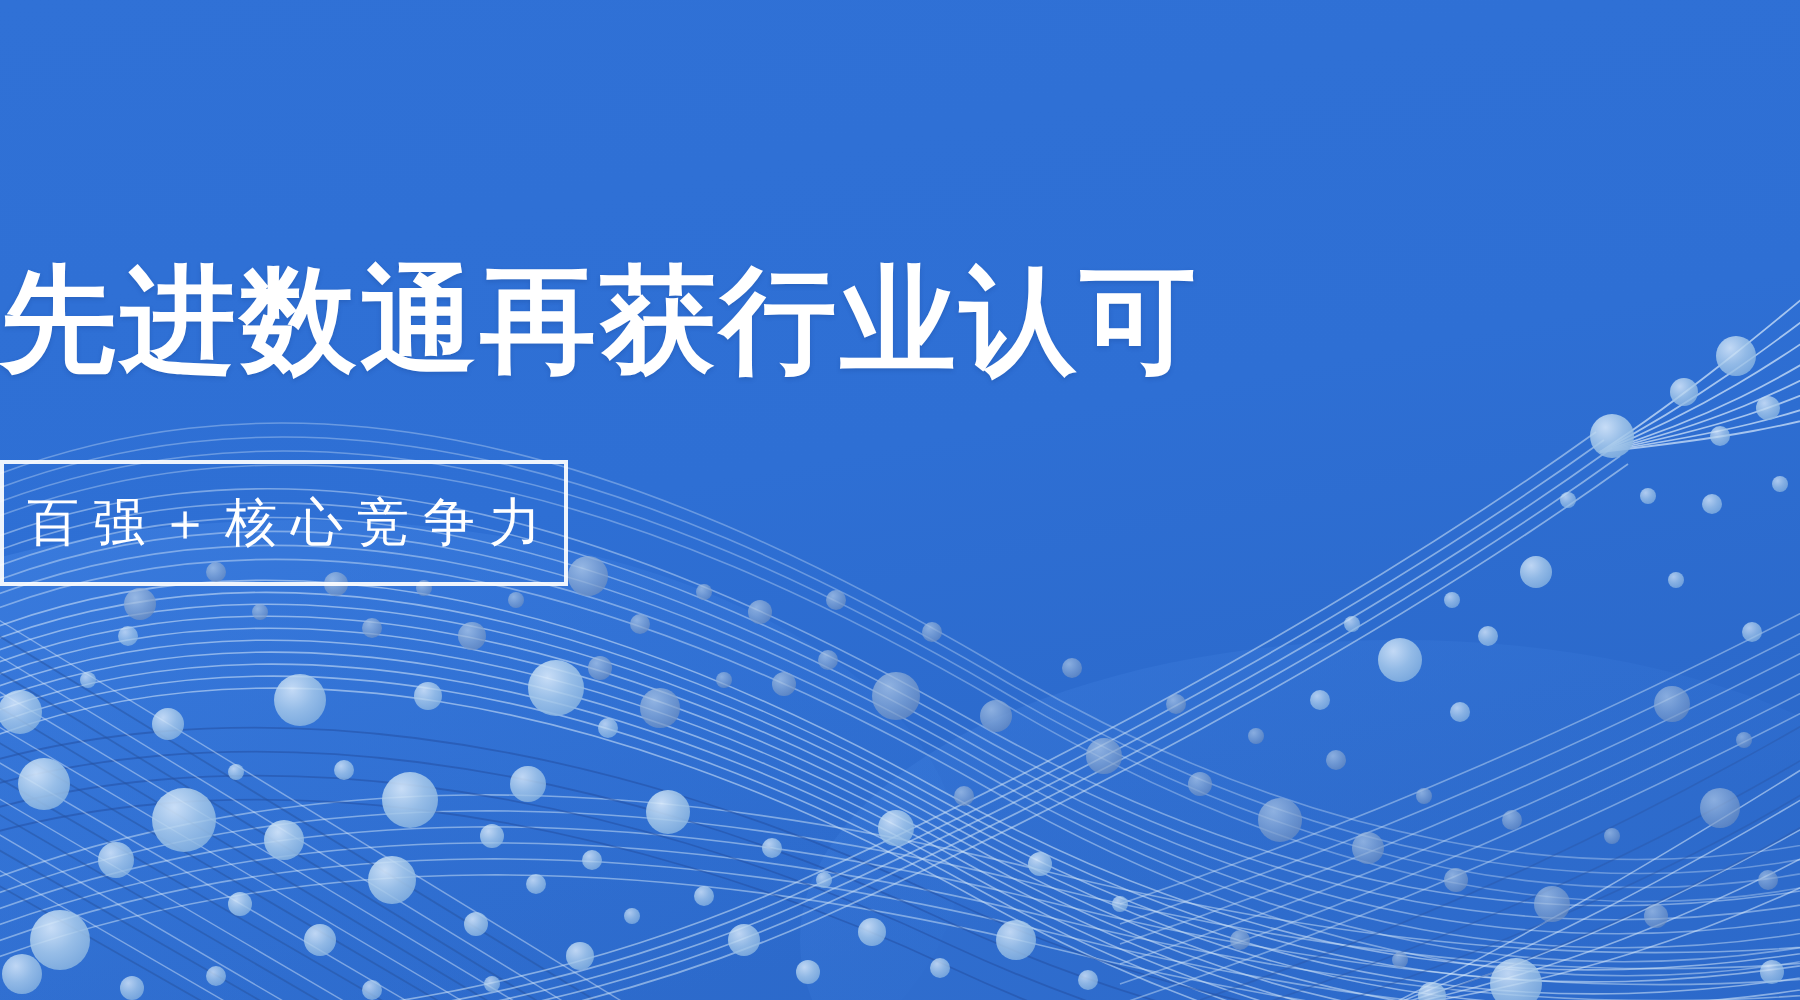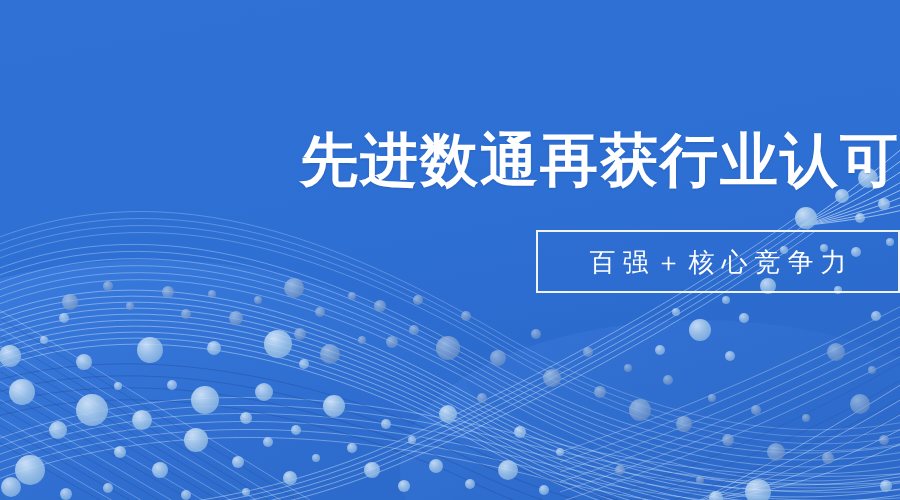--- a/index.html
+++ b/index.html
@@ -7,37 +7,37 @@
   #stage{
     position:relative;
     width:900px;height:500px;
     overflow:hidden;
     font-family:"DejaVu Serif","Liberation Serif",serif;
     background:#2f71d5;
   }
   #bg-svg{position:absolute;inset:0;width:900px;height:500px;display:block;}
   .content{
     position:absolute;inset:0;
-    display:flex;flex-direction:column;align-items:flex-end;
+    display:flex;flex-direction:column;align-items:flex-start;
     z-index:5;
   }
   #title{
     margin-top:131px;
     color:#ffffff;
     font-size:58px;
     line-height:1;
     font-weight:700;
     letter-spacing:2px;
     white-space:nowrap;
     text-shadow:0 1px 2px rgba(20,60,130,.25);
     font-family:"DejaVu Serif","Liberation Serif",serif;
   }
   #subtitle-box{
     margin-top:41px;
-    width:364px;height:63px;
+    width:284px;height:63px;
     box-sizing:border-box;
     border:2px solid rgba(255,255,255,.92);
     display:flex;align-items:center;justify-content:center;
   }
   #subtitle{
     color:#ffffff;
     font-size:26px;
     line-height:1;
     letter-spacing:7px;
     text-indent:7px;

